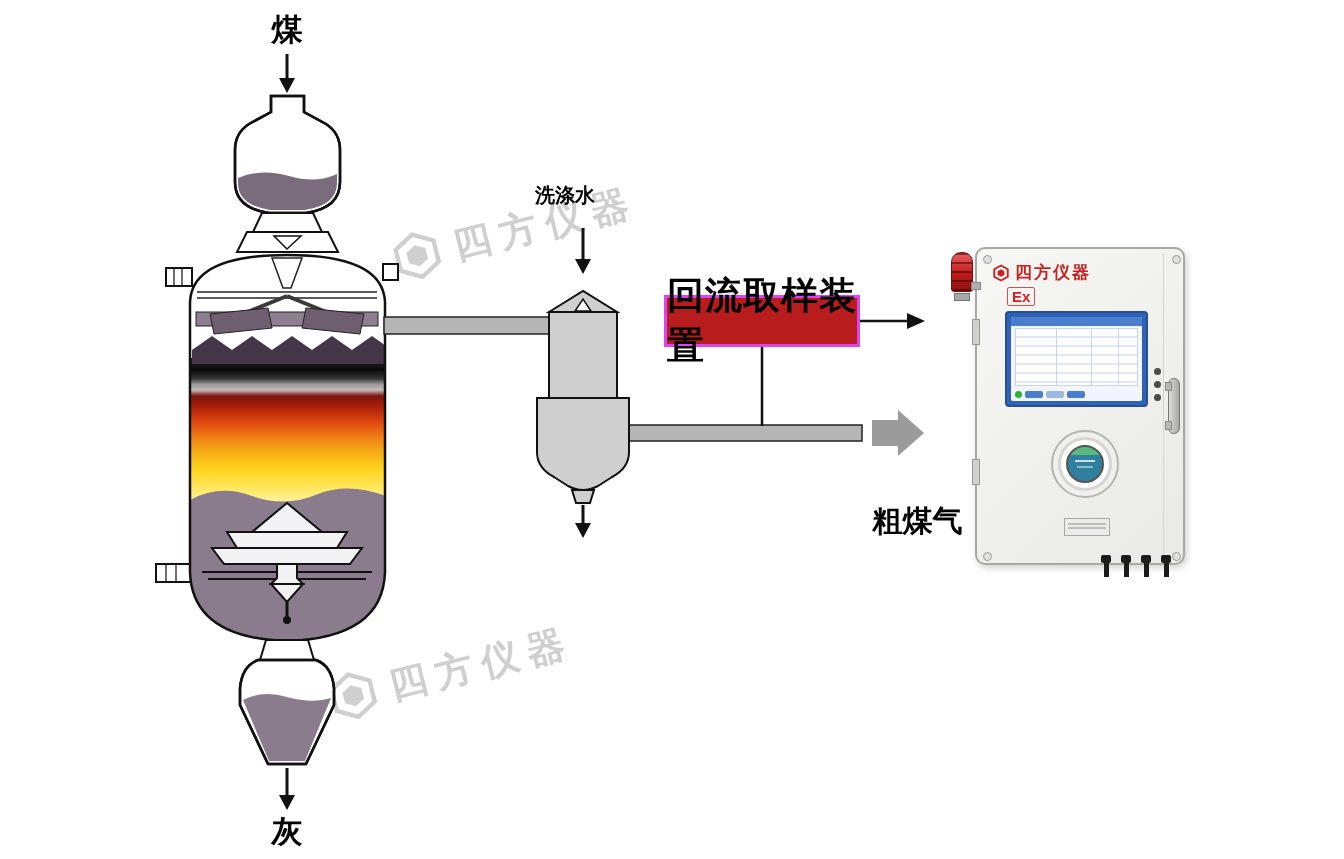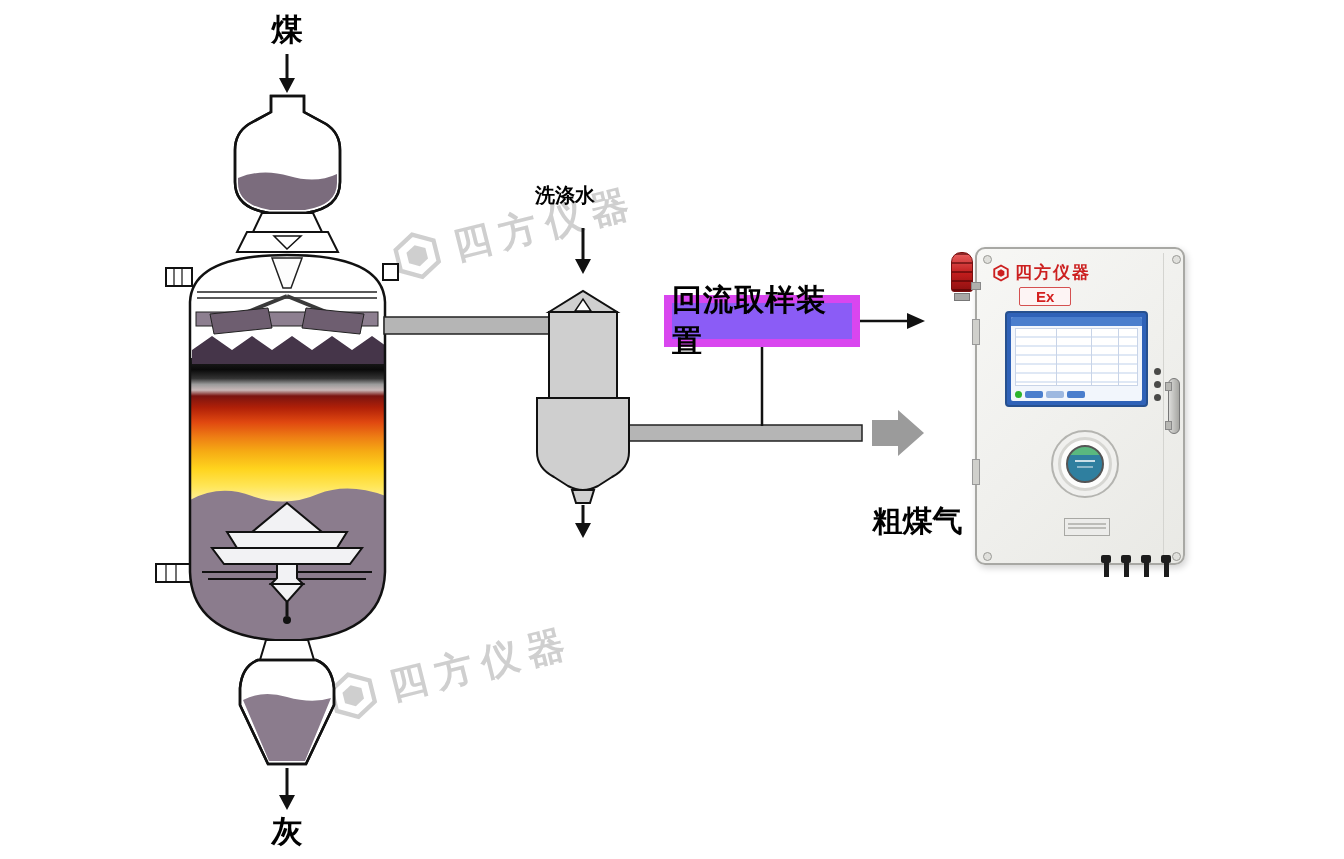--- a/index.html
+++ b/index.html
@@ -9,23 +9,23 @@
   }
   .layer-svg{position:absolute;left:0;top:0;z-index:1;}
   .lbl{position:absolute;z-index:2;font-weight:700;text-align:center;line-height:1.15;}
   .lbl-coal{left:257px;top:12px;width:60px;font-size:31px;}
   .lbl-wash{left:505px;top:184px;width:120px;font-size:20px;}
   .lbl-gas{left:845px;top:464px;width:145px;font-size:30px;margin-top:40px;}
   .lbl-ash{left:257px;top:814px;width:60px;font-size:31px;}
   .lbl-analyzer{left:948px;top:205px;width:264px;font-size:23px;font-weight:600;}
   .sampling-box{
     position:absolute;z-index:2;left:664px;top:295px;width:196px;height:52px;
-    box-sizing:border-box;border:8px solid #d946ef;background:#8b5cf6;
+    box-sizing:border-box;border:3px solid #d946ef;background:#b91c1c;
     display:flex;align-items:center;justify-content:center;
-    font-size:30px;font-weight:700;letter-spacing:1px;
+    font-size:37px;font-weight:700;letter-spacing:1px;
   }
   
   .wm{
     position:absolute;z-index:0;display:flex;align-items:center;gap:12px;
     transform:rotate(-14deg);transform-origin:left center;
     color:#c7c7c7;font-size:38px;font-weight:700;letter-spacing:9px;opacity:.85;
     white-space:nowrap;
   }
   .wm1{left:392px;top:236px;}
   .wm2{left:328px;top:676px;}
@@ -44,22 +44,22 @@
     width:22px;height:40px;margin:0 auto;border:1px solid #7a0e0e;
     background:
       repeating-linear-gradient(180deg,rgba(70,0,0,.55) 0 2px,rgba(0,0,0,0) 2px 9px),
       linear-gradient(180deg,#e86060,#c01c1c 55%,#8e1010);
     border-radius:10px 10px 3px 3px;box-sizing:border-box;
   }
   .beacon-base{width:16px;height:8px;margin:1px auto 0;background:#a8a8a6;border:1px solid #777;box-sizing:border-box;}
   .beacon-arm{position:absolute;right:-6px;top:30px;width:8px;height:6px;background:#b0b0ac;border:1px solid #888;}
   .brand{position:absolute;left:15px;top:12px;display:flex;align-items:center;gap:5px;
     color:#cc2020;font-weight:800;font-size:17px;letter-spacing:2px;}
-  .ex-badge{position:absolute;left:42px;top:38px;color:#d42020;font-weight:800;font-size:15px;
-    border:1px solid #d45050;border-radius:2px;padding:0 16px;background:#fdf4f4;}
+  .ex-badge{position:absolute;left:30px;top:38px;color:#d42020;font-weight:800;font-size:15px;
+    border:1px solid #d45050;border-radius:2px;padding:0 4px;background:#fdf4f4;}
   .screen{position:absolute;left:28px;top:62px;width:143px;height:96px;box-sizing:border-box;
     background:#2f62b8;border:2px solid #26508f;border-radius:4px;padding:4px;}
   .screen-inner{position:relative;width:100%;height:100%;background:#f2f6fc;border-radius:2px;overflow:hidden;}
   .scr-head{height:9px;background:#4a7ecd;}
   .scr-table{position:absolute;top:11px;left:4px;right:4px;bottom:15px;
     background:repeating-linear-gradient(180deg,#ffffff 0 7px,#dfe8f5 7px 9px);
     border:1px solid #c8d4e8;box-sizing:border-box;}
   .scr-col{position:absolute;top:0;bottom:0;width:1px;background:#c8d4e8;}
   .scr-foot{position:absolute;bottom:1px;left:4px;right:4px;height:11px;display:flex;gap:3px;align-items:center;}
   .dot-green{width:7px;height:7px;border-radius:50%;background:#2db52d;}

